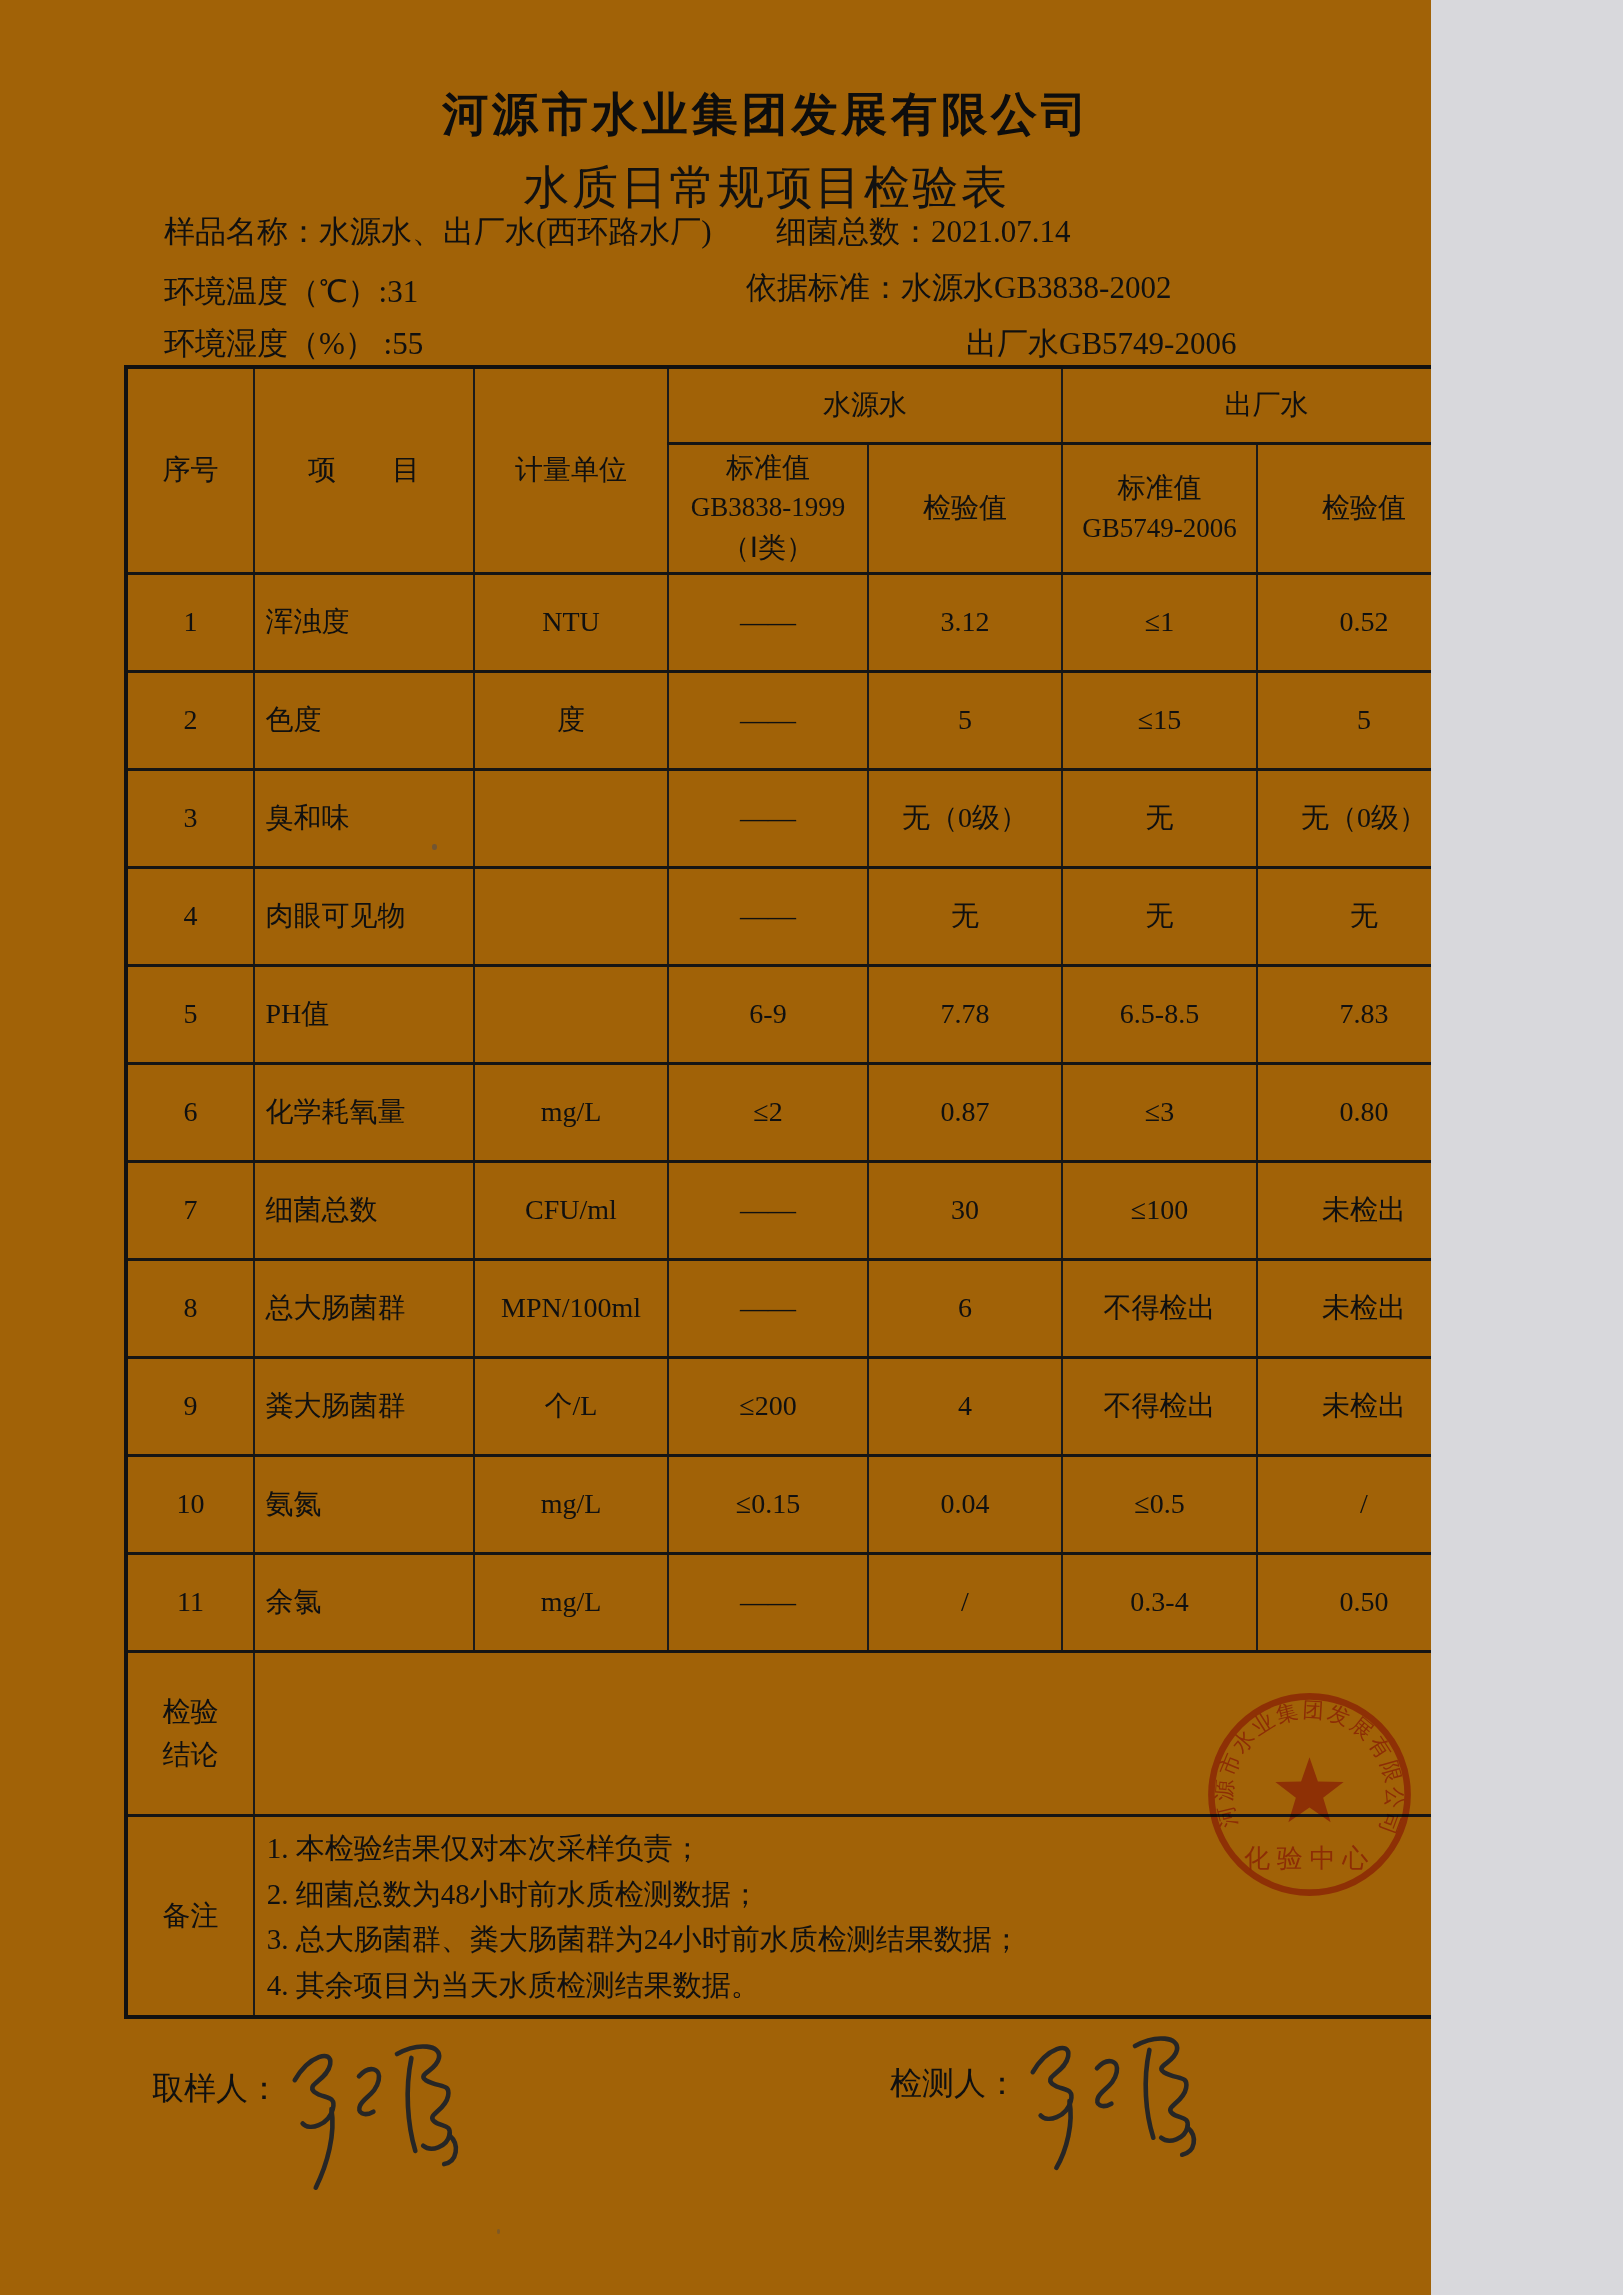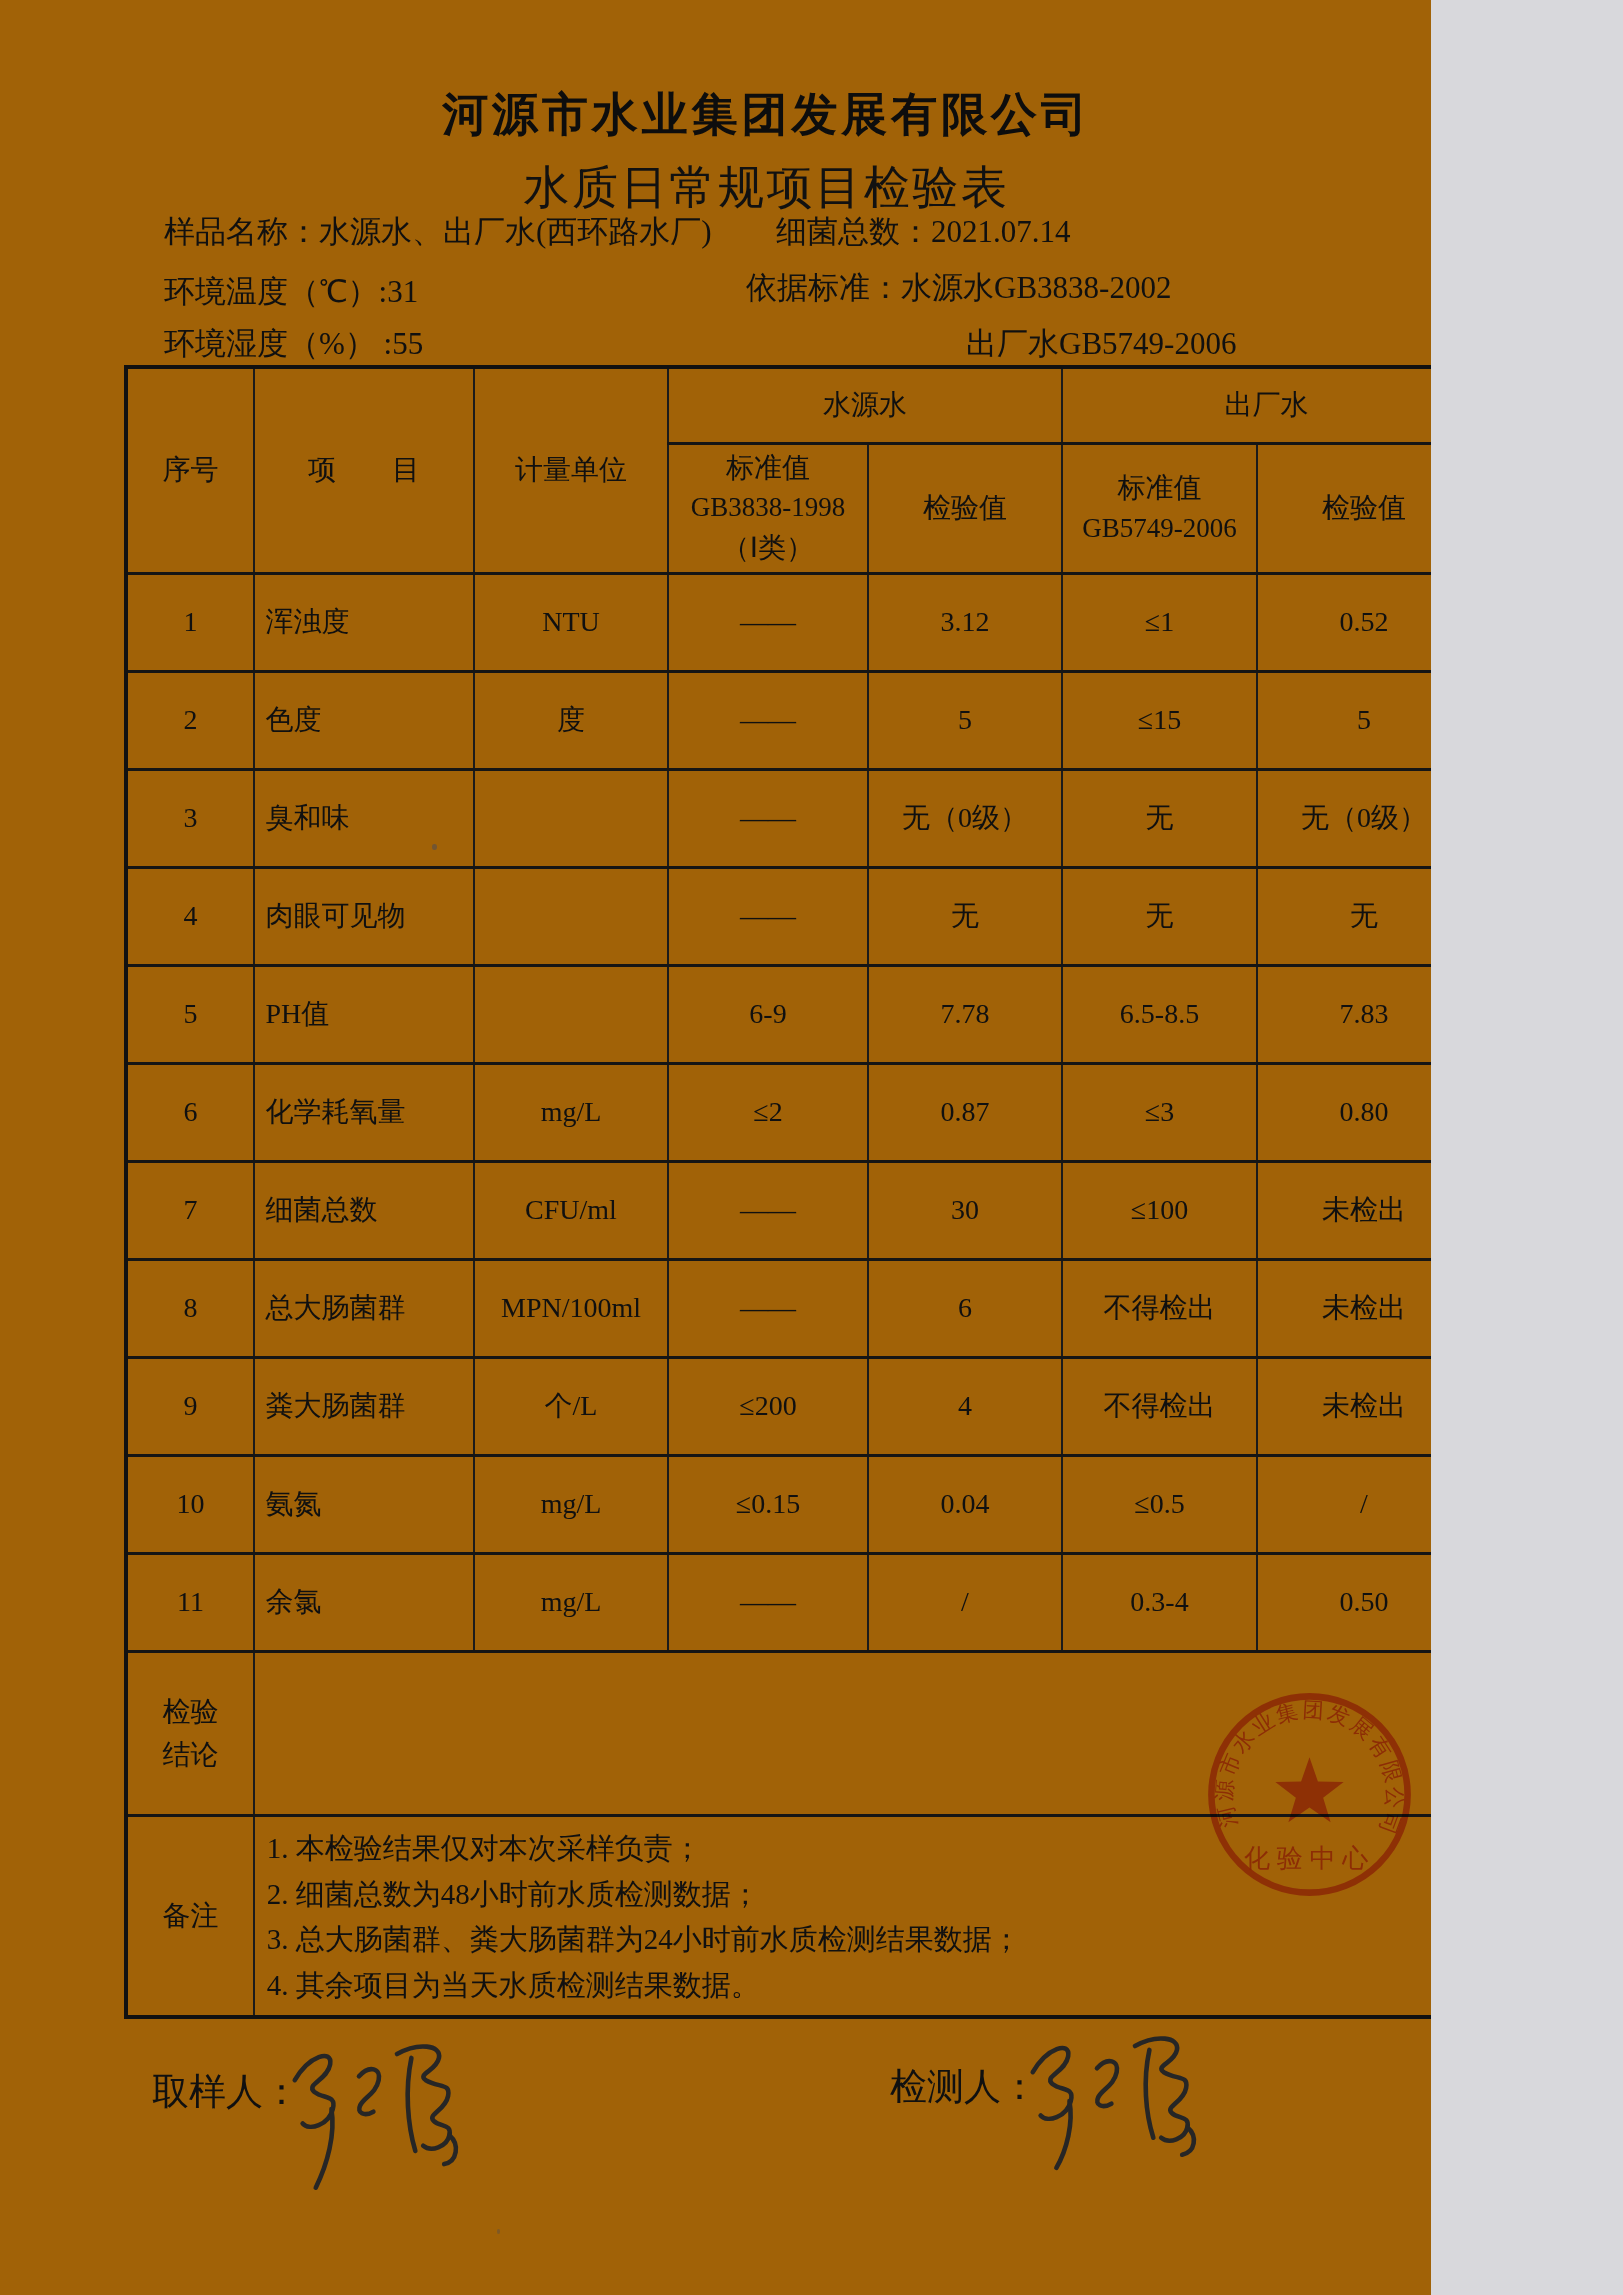--- a/index.html
+++ b/index.html
@@ -49,21 +49,21 @@
   .hdr-sub td { height:130px; line-height:1.45; }
   .data-row td { height:98px; }
   .cell-item { text-align:left !important; padding-left:10.5px !important; }
   .concl-row td { height:164px; }
   .remark-row td { height:187px; }
   .concl-label div { line-height:1.55; }
   .remarks-cell { text-align:left !important; padding:9.2px 6.5px 6.5px 11.8px !important; vertical-align:middle; }
   .remarks-cell div { font-size:29px; line-height:1.58; white-space:nowrap; }
   .std-small { font-size:27px; }
   
-  .footer-label { position:absolute; font-size:37px; white-space:nowrap; color:#101010; }
+  .footer-label { position:absolute; font-size:32px; white-space:nowrap; color:#101010; }
   .sig { position:absolute; }
   .sig path { stroke:#262626; stroke-width:7; fill:none; stroke-linecap:round; stroke-linejoin:round; }
   
   .stamp { position:absolute; left:1197px; top:1682px; mix-blend-mode:multiply; opacity:0.92; }
   .speck { position:absolute; background:#4a4a55; border-radius:50%; }
 </style>
 </head>
 <body>
 
 <div class="page">
@@ -100,21 +100,21 @@
       <tr class="hdr-group">
         <td rowspan="2">序号</td>
         <td rowspan="2">项　　目</td>
         <td rowspan="2">计量单位</td>
         <td colspan="2">水源水</td>
         <td colspan="2">出厂水</td>
       </tr>
       <tr class="hdr-sub">
         <td>
           <div>标准值</div>
-          <div class="std-small">GB3838-1998</div>
+          <div class="std-small">GB3838-1999</div>
           <div>（Ⅰ类）</div>
         </td>
         <td>检验值</td>
         <td>
           <div>标准值</div>
           <div class="std-small">GB5749-2006</div>
         </td>
         <td>检验值</td>
       </tr>
 

